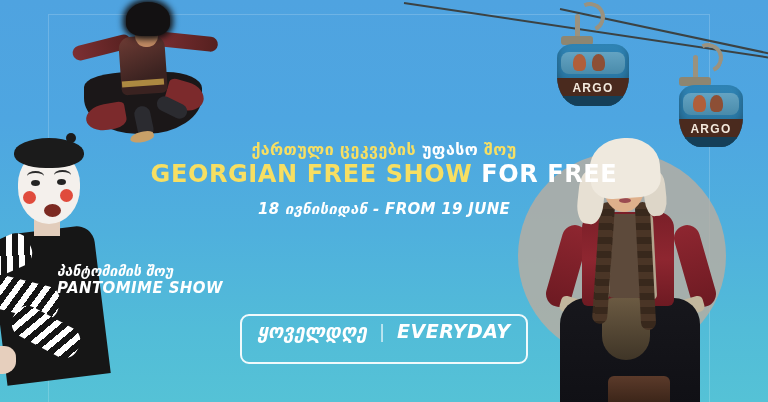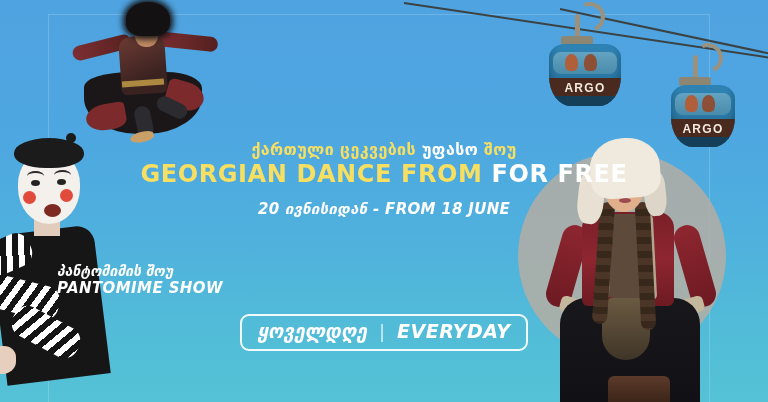--- a/index.html
+++ b/index.html
@@ -87,21 +87,21 @@
     top: 22px;
     width: 32px;
     height: 9px;
     margin-left: -16px;
     background: #8d8672;
     border-radius: 3px;
   }
   .gondola .cabin {
     position: absolute;
     top: 30px;
-    left: 8px;
+    left: 16px;
     width: 100%;
     height: 62px;
     background: linear-gradient(180deg, #2f84b5 0%, #2b7ba9 45%, #1d5d80 100%);
     border-radius: 16px 16px 22px 22px / 14px 14px 30px 30px;
     box-shadow: inset 0 -8px 10px rgba(0,0,0,0.30);
     overflow: hidden;
   }
   .gondola .glass {
     position: absolute;
     left: 6%;
@@ -194,21 +194,21 @@
   .everyday-wrap {
     position: absolute;
     left: 0;
     right: 0;
     top: 314px;
     text-align: center;
     z-index: 6;
   }
   .everyday-box {
     display: inline-block;
-    padding: 4px 16px 7px 16px;
+    padding: 4px 16px 20px 16px;
     border: 2px solid rgba(255,255,255,0.92);
     border-radius: 9px;
     white-space: nowrap;
     text-align: right;
   }
   .everyday-box .ka {
     color: #ffffff;
     font-size: 19px;
     font-weight: bold;
     font-style: italic;
@@ -549,24 +549,24 @@
     <div class="scarf"></div>
   </div>
 
   <div class="headline-wrap">
     <div class="line-ka">
       <span class="y">ქართული ცეკვების</span>
       <span class="w">უფასო</span>
       <span class="y">შოუ</span>
     </div>
     <div class="line-en">
-      <span class="y">GEORGIAN DANCE FROM</span>
+      <span class="y">GEORGIAN FREE SHOW</span>
       <span class="w">FOR FREE</span>
     </div>
-    <div class="line-date">20 ივნისიდან - FROM 18 JUNE</div>
+    <div class="line-date">18 ივნისიდან - FROM 19 JUNE</div>
   </div>
 
   <div class="pantomime-label">
     <span class="ka">პანტომიმის შოუ</span>
     <span class="en">PANTOMIME SHOW</span>
   </div>
 
   <div class="everyday-wrap">
     <div class="everyday-box">
       <span class="ka">ყოველდღე</span>

